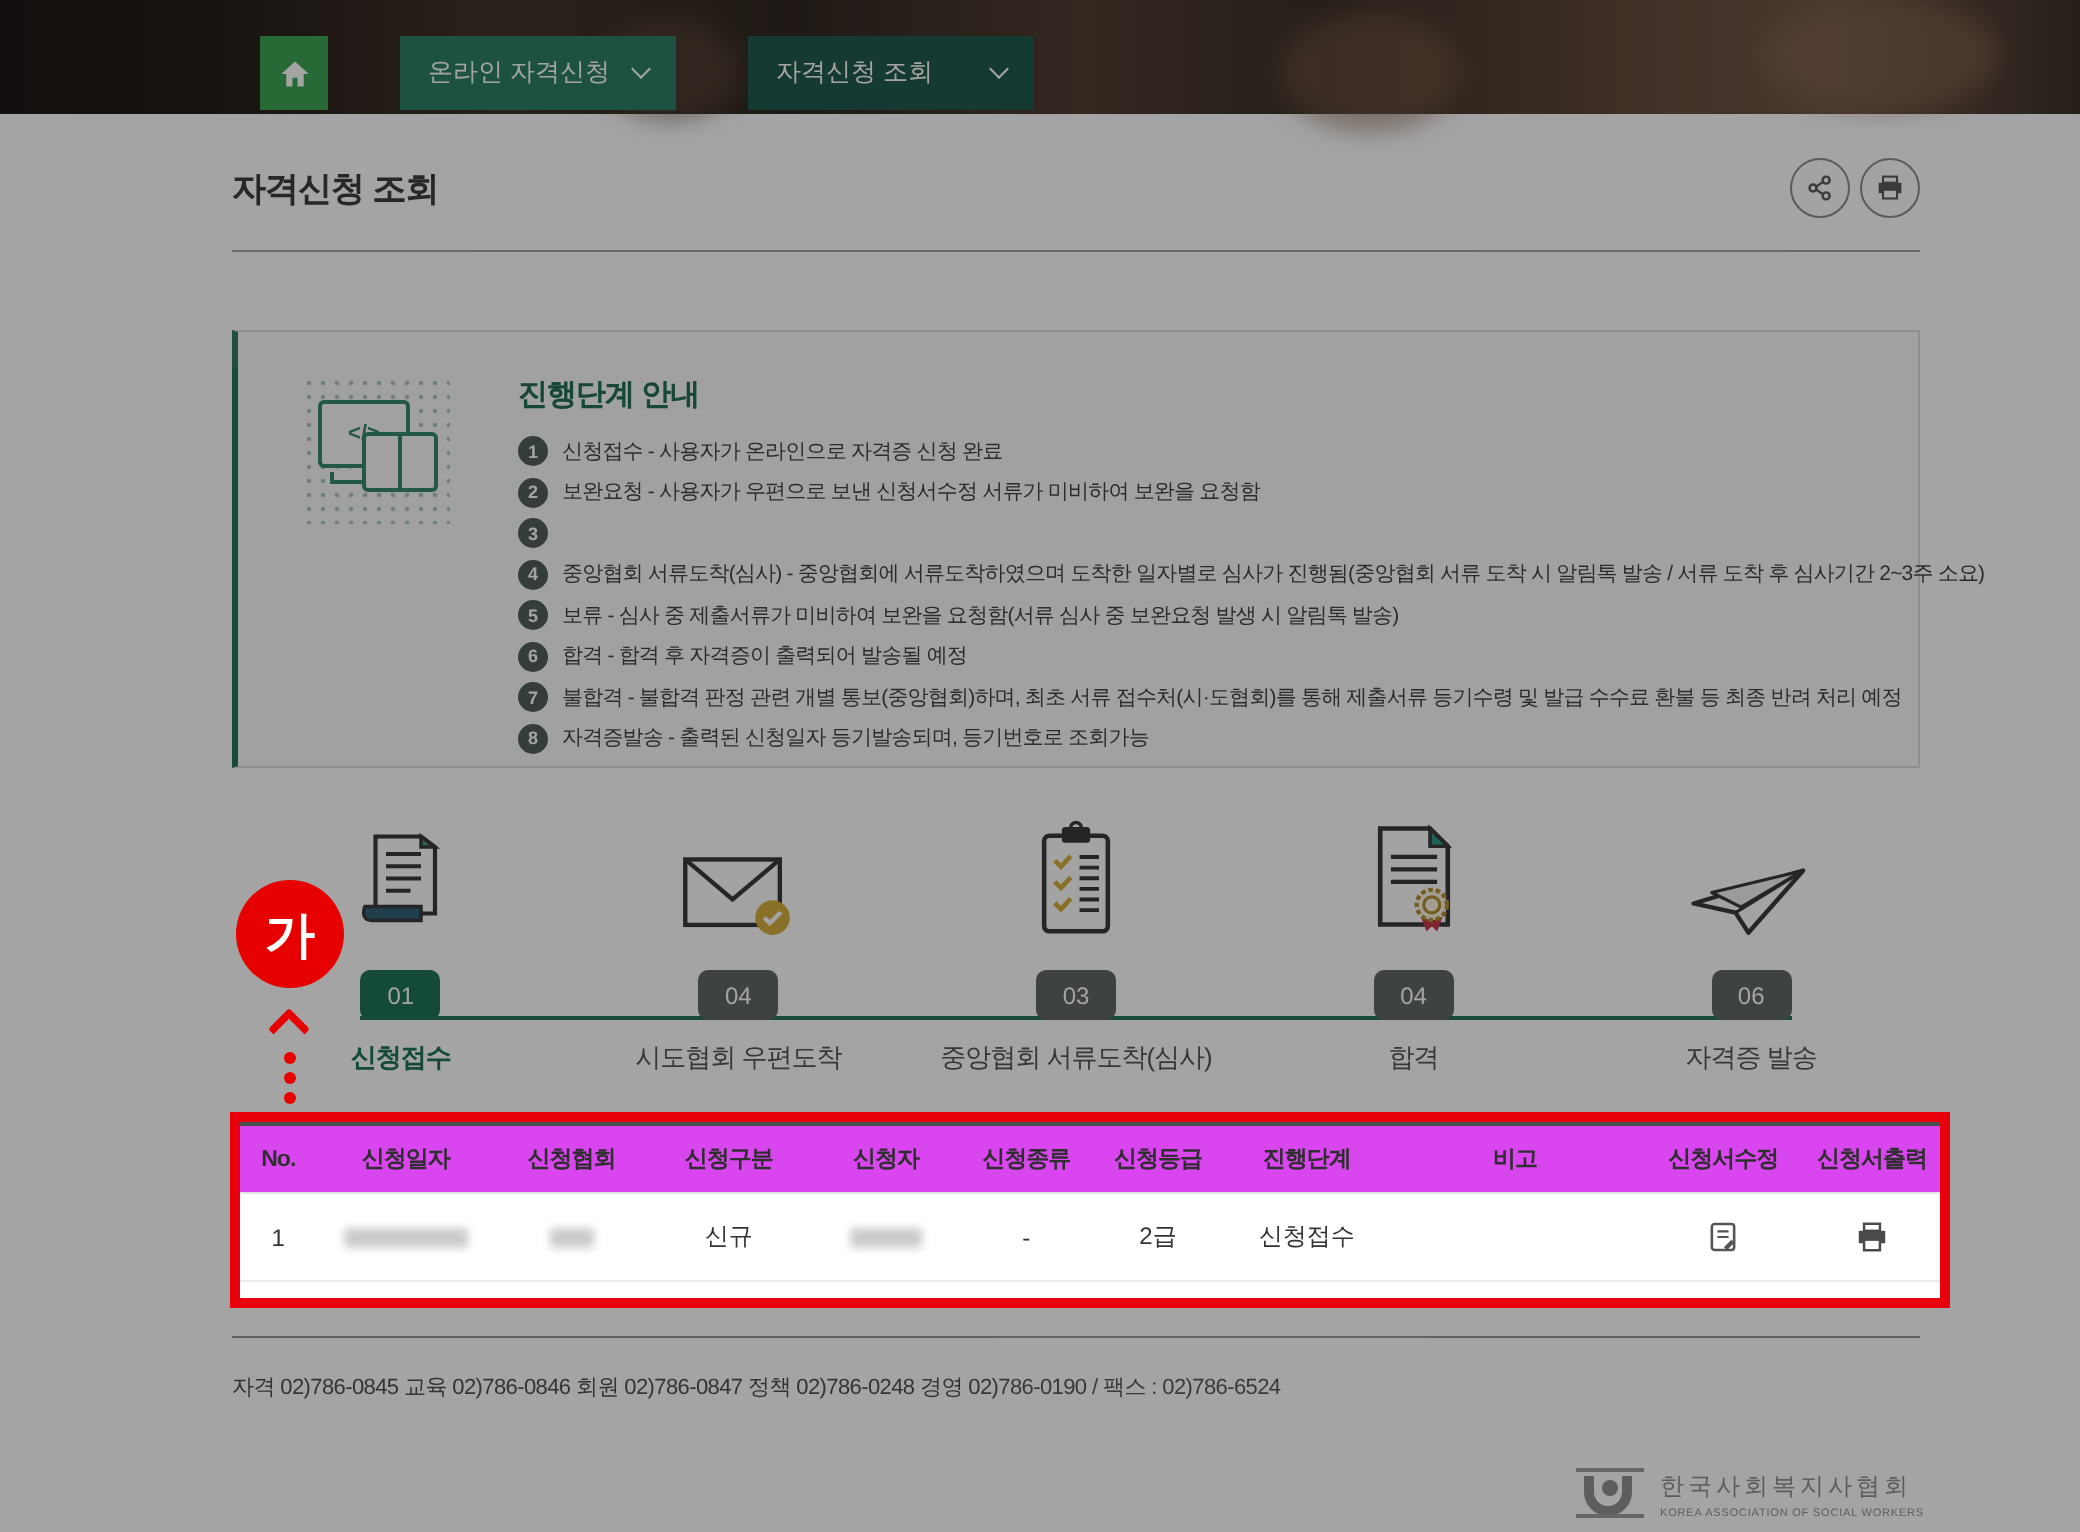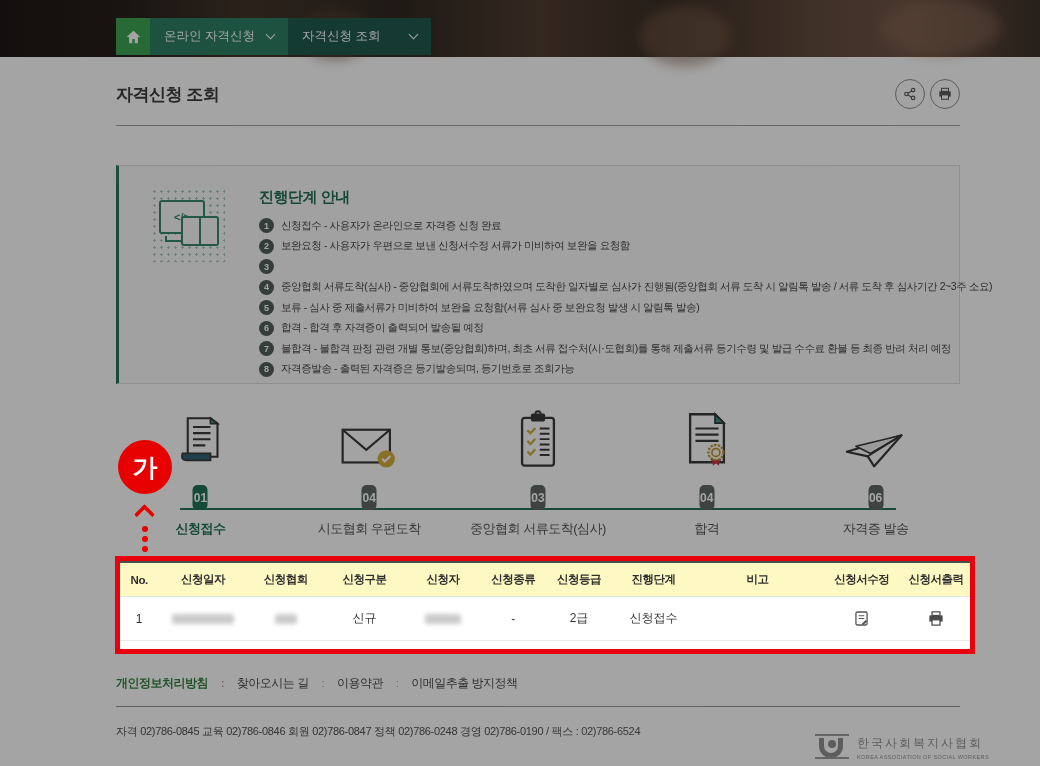--- a/index.html
+++ b/index.html
@@ -4,21 +4,21 @@
 <style>
   * { margin:0; padding:0; box-sizing:border-box; }
   html,body { width:1040px; height:766px; }
   body { font-family:"Liberation Sans","DejaVu Sans",sans-serif; background:#fff; }
   .screen { position:relative; width:1040px; height:766px; overflow:hidden; background:#fff; }
 
   
   .hero { position:absolute; left:0; top:0; width:1040px; height:57px;
     background:linear-gradient(90deg,#14100d 0%,#1d1511 10%,#3c2d23 24%,#2a2019 38%,#4a372b 52%,#33271e 64%,#5c4435 78%,#6b4f3f 88%,#352921 100%); }
   .hero .blob { position:absolute; border-radius:50%; filter:blur(6px); opacity:.5; }
-  .navbar { position:absolute; left:116px; top:18px; height:37px; display:flex; z-index:5; }
+  .navbar { position:absolute; left:130px; top:18px; height:37px; display:flex; z-index:5;gap:36px; }
   .nav-home { width:34px; height:37px; background:#36a24c; display:flex; align-items:center; justify-content:center; }
   .nav-item { height:37px; display:flex; align-items:center; justify-content:space-between; padding:0 14px; color:#fff; font-size:12.5px; }
   .nav-item.m1 { width:138px; background:#26795e; }
   .nav-item.m2 { width:143px; background:#175448; }
   .chev { width:7px; height:7px; border-right:1.6px solid #fff; border-bottom:1.6px solid #fff; transform:rotate(45deg); margin-top:-4px; }
 
   
   .content { position:absolute; left:116px; top:57px; width:844px; }
   .wm { position:absolute; background:rgba(255,255,255,.055); border-radius:50%; }
 
@@ -44,43 +44,43 @@
   .gnum { flex:none; width:15px; height:15px; border-radius:50%; background:#4c5a55; color:#fff; font-size:9px; font-weight:bold; display:flex; align-items:center; justify-content:center; margin-right:7px; }
   .gtext { font-size:10.5px; color:#3c3c3c; letter-spacing:-.4px; }
 
   
   .steps { margin-top:22px; position:relative; }
   .icon-row, .label-row { display:flex; }
   .icon-row > div, .label-row > div { flex:1; display:flex; align-items:flex-end; justify-content:center; }
   .icon-row { height:64px; }
   .badge-row { position:relative; height:27px; margin-top:13px; }
   .tl-line { position:absolute; left:calc(10% - 20px); right:calc(10% - 20px); bottom:0; height:2px; background:#1e6e55; }
-  .sbadge { position:absolute; bottom:0; width:15px; height:25px; border-radius:5px; background:#5b615f; color:#fff; font-size:12px; font-weight:bold; display:flex; align-items:center; justify-content:center; transform:translateX(-50%); }
+  .sbadge { position:absolute; bottom:0; width:40px; height:25px; border-radius:5px; background:#5b615f; color:#fff; font-size:12px; font-weight:normal; display:flex; align-items:center; justify-content:center; transform:translateX(-50%); }
   .sbadge.active { background:#176e52; }
   .sb1{left:10%} .sb2{left:30%} .sb3{left:50%} .sb4{left:70%} .sb5{left:90%}
   .label-row { margin-top:10px; }
   .slabel { font-size:13px; color:#4f4f4f; letter-spacing:-.5px; }
   .slabel.active { color:#176e52; font-weight:bold; }
 
   
   .table-box { position:relative; z-index:60; margin-top:18px; margin-left:-1px; width:860px; border:5px solid #e8000d; background:#fff; padding-bottom:8px; }
   table { width:100%; border-collapse:collapse; table-layout:fixed; }
-  thead th { background:#fef9c3; border-top:2px solid #44524c; border-bottom:1px solid #dde8e2; font-size:11.5px; font-weight:bold; color:#2f2f2f; padding:9px 2px; letter-spacing:-.5px; }
+  thead th { background:#d946ef; border-top:2px solid #44524c; border-bottom:1px solid #dde8e2; font-size:11.5px; font-weight:bold; color:#2f2f2f; padding:9px 2px; letter-spacing:-.5px; }
   tbody td { font-size:12px; color:#333; text-align:center; padding:13px 2px; border-bottom:1px solid #e9e9e9; }
   .redact { display:inline-block; height:10px; background:#cbcbcb; border-radius:2px; filter:blur(2px); vertical-align:middle; }
 
   
   .flinks { list-style:none; display:flex; align-items:center; margin-top:21px; }
   .flinks li { font-size:12px; color:#3f3f3f; letter-spacing:-.5px; }
   .flinks li:first-child { color:#2f7d3a; font-weight:bold; }
   .flinks li:not(:last-child)::after { content:":"; color:#9a9a9a; margin:0 13px; font-size:10px; }
   .frule { border-bottom:1px solid #8f8f8f; margin-top:14px; }
   .fcontact { margin-top:17px; font-size:11px; color:#4a4a4a; letter-spacing:-.3px; }
   .fcopy { margin-top:8px; font-size:11px; font-weight:bold; color:#3d3d3d; }
-  .flogo { position:absolute; right:51px; bottom:6px; display:flex; align-items:center; gap:8px; z-index:10;justify-content:flex-end; }
+  .flogo { position:absolute; right:78px; bottom:6px; display:flex; align-items:center; gap:8px; z-index:10;justify-content:flex-end; }
   .flogo-mark { width:34px; height:26px; position:relative; }
   .flogo-u { position:absolute; left:4px; top:4px; width:24px; height:20px; border:5px solid #8d8d8d; border-top:none; border-radius:0 0 14px 14px; }
   .flogo-dot { position:absolute; left:13px; top:6px; width:8px; height:8px; border-radius:50%; background:#8d8d8d; }
   .flogo-bars { position:absolute; width:34px; height:3px; background:transparent; border-top:2px solid #9a9a9a; }
   .flogo-text { color:#8d8d8d; }
   .flogo-kr { font-size:12px; letter-spacing:2px; }
   .flogo-en { font-size:5.5px; letter-spacing:.4px; margin-top:2px; }
 
   
   .dim { position:absolute; inset:0; background:rgba(15,15,15,.38); z-index:50; }
@@ -181,21 +181,21 @@
           <li>
               <span class="gnum">6</span>
               <span class="gtext">합격 - 합격 후 자격증이 출력되어 발송될 예정</span>
             </li>
           <li>
               <span class="gnum">7</span>
               <span class="gtext">불합격 - 불합격 판정 관련 개별 통보(중앙협회)하며, 최초 서류 접수처(시·도협회)를 통해 제출서류 등기수령 및 발급 수수료 환불 등 최종 반려 처리 예정</span>
             </li>
           <li>
               <span class="gnum">8</span>
-              <span class="gtext">자격증발송 - 출력된 자격증은 등기발송되며, 등기번호로 조회가능</span>
+              <span class="gtext">자격증발송 - 출력된 신청일자 등기발송되며, 등기번호로 조회가능</span>
             </li>
         </ul>
       </div>
     </div>
 
     <div class="steps">
       <div class="icon-row">
         <div>
             <svg width="56" height="58" viewBox="0 0 64 64">
           <path d="M18 6 H44 L52 12 V50 H18 Z" fill="#fdfdfd" stroke="#333" stroke-width="2.4"></path>
@@ -321,26 +321,20 @@
                 <rect x="4.5" y="1" width="9" height="4" fill="none" stroke="#4a4a4a" stroke-width="1.4"></rect>
                 <rect x="1.5" y="5" width="15" height="7" fill="#4a4a4a"></rect>
                 <rect x="4.5" y="10" width="9" height="6" fill="#fff" stroke="#4a4a4a" stroke-width="1.4"></rect>
               </svg>
             </td>
           </tr>
         </tbody>
       </table>
     </div>
 
-    <ul class="flinks">
-      <li>개인정보처리방침</li>
-      <li>찾아오시는 길</li>
-      <li>이용약관</li>
-      <li>이메일추출 방지정책</li>
-    </ul>
     <div class="frule"></div>
     <div class="fcontact">자격 02)786-0845 교육 02)786-0846 회원 02)786-0847 정책 02)786-0248 경영 02)786-0190   /   팩스 : 02)786-6524</div>
   </div>
 
   <div class="flogo">
     <div class="flogo-mark">
       <div class="flogo-bars" style="top:0;"></div>
       <div class="flogo-u"></div>
       <div class="flogo-dot"></div>
       <div class="flogo-bars" style="bottom:0;"></div>

